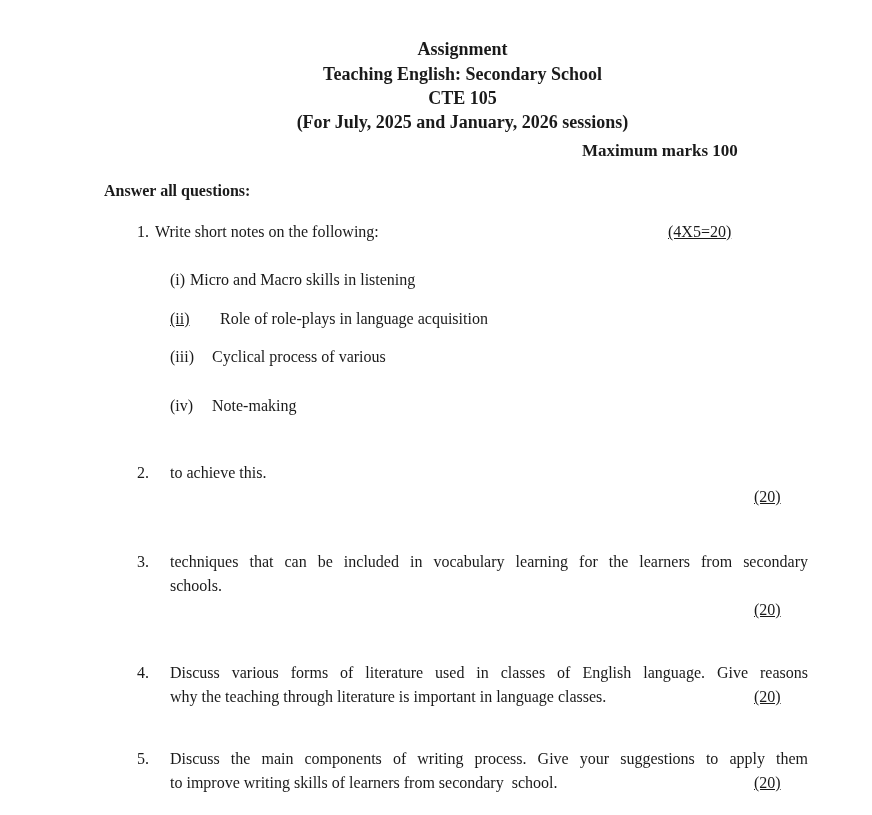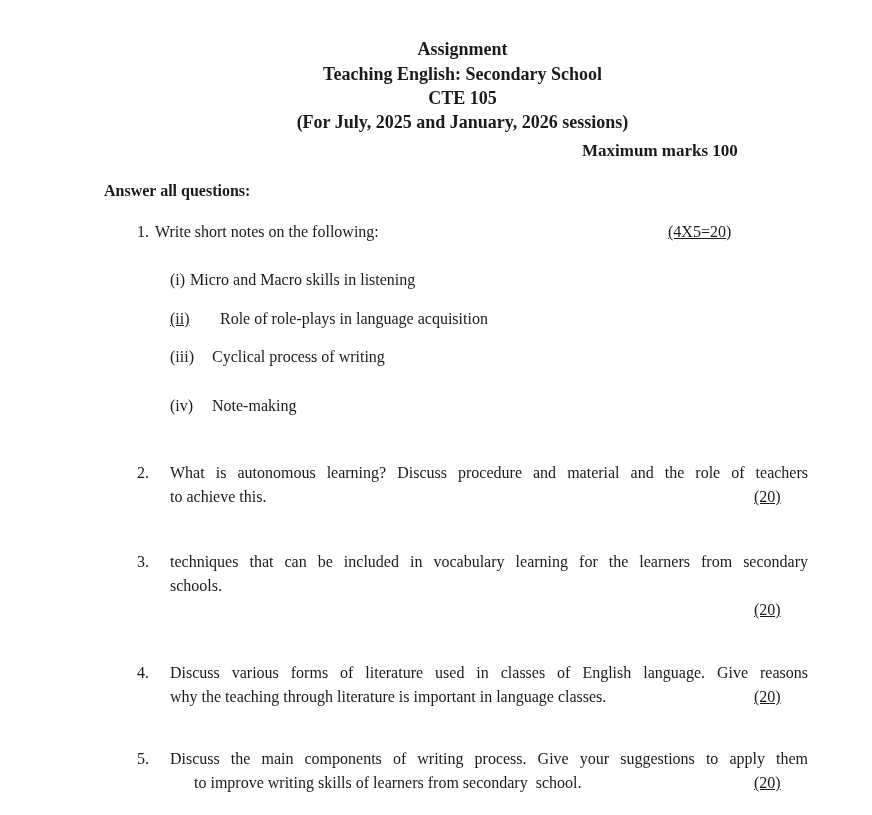--- a/index.html
+++ b/index.html
@@ -65,30 +65,29 @@
   <div class="abs txt" style="top:222px; left:155px;">Write short notes on the following:</div>
   <div class="abs txt" style="top:222px; left:668px;text-decoration:underline;">(4X5=20)</div>
 
   <div class="abs txt" style="top:270px; left:170px;">(i)</div>
   <div class="abs txt" style="top:270px; left:190px;">Micro and Macro skills in listening</div>
 
   <div class="abs txt" style="top:309px; left:170px;text-decoration:underline;">(ii)</div>
   <div class="abs txt" style="top:309px; left:220px;">Role of role-plays in language acquisition</div>
 
   <div class="abs txt" style="top:347px; left:170px;">(iii)</div>
-  <div class="abs txt" style="top:347px; left:212px;">Cyclical process of writing</div>
+  <div class="abs txt" style="top:347px; left:212px;">Cyclical process of various</div>
 
   <div class="abs txt" style="top:396px; left:170px;">(iv)</div>
   <div class="abs txt" style="top:396px; left:212px;">Note-making</div>
 </div>
 
 <div>
   <div class="q-num" style="top:463px; left:137px;">2.</div>
   <div class="q-body" style="top:461px;">
-    <span class="line justify">What is autonomous learning? Discuss procedure and material and the role of teachers</span>
     <span class="line">to achieve this.</span>
   </div>
   <div class="marks" style="top:487px; left:754px;">(20)</div>
 </div>
 
 <div>
   <div class="q-num" style="top:552px; left:137px;">3.</div>
   <div class="q-body" style="top:550px;">
     <span class="line justify">techniques that can be included in vocabulary learning for the learners from secondary</span>
     <span class="line">schools.</span>
@@ -102,16 +101,16 @@
     <span class="line justify">Discuss various forms of literature used in classes of English language. Give reasons</span>
     <span class="line">why the teaching through literature is important in language classes.</span>
   </div>
   <div class="marks" style="top:687px; left:754px;">(20)</div>
 </div>
 
 <div>
   <div class="q-num" style="top:749px; left:137px;">5.</div>
   <div class="q-body" style="top:747px;">
     <span class="line justify">Discuss the main components of writing process. Give your suggestions to apply them</span>
-    <span class="line" style="white-space:pre;margin-left:24px;">to improve writing skills of learners from secondary  school.</span>
+    <span class="line" style="white-space:pre;">to improve writing skills of learners from secondary  school.</span>
   </div>
   <div class="marks" style="top:773px; left:754px;">(20)</div>
 </div>
 
 </body></html>

